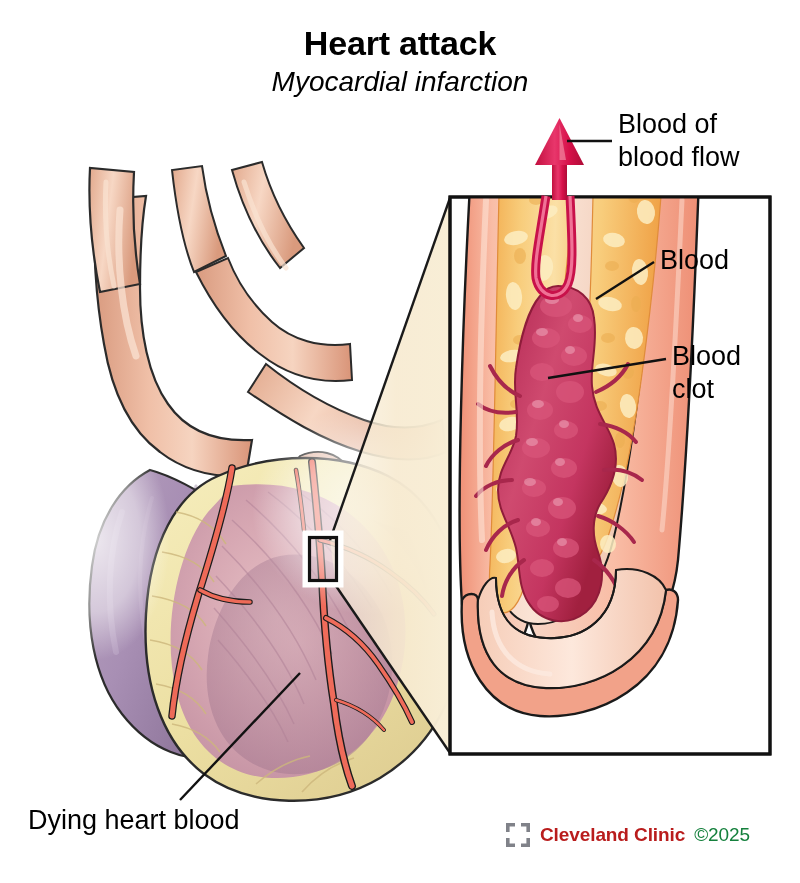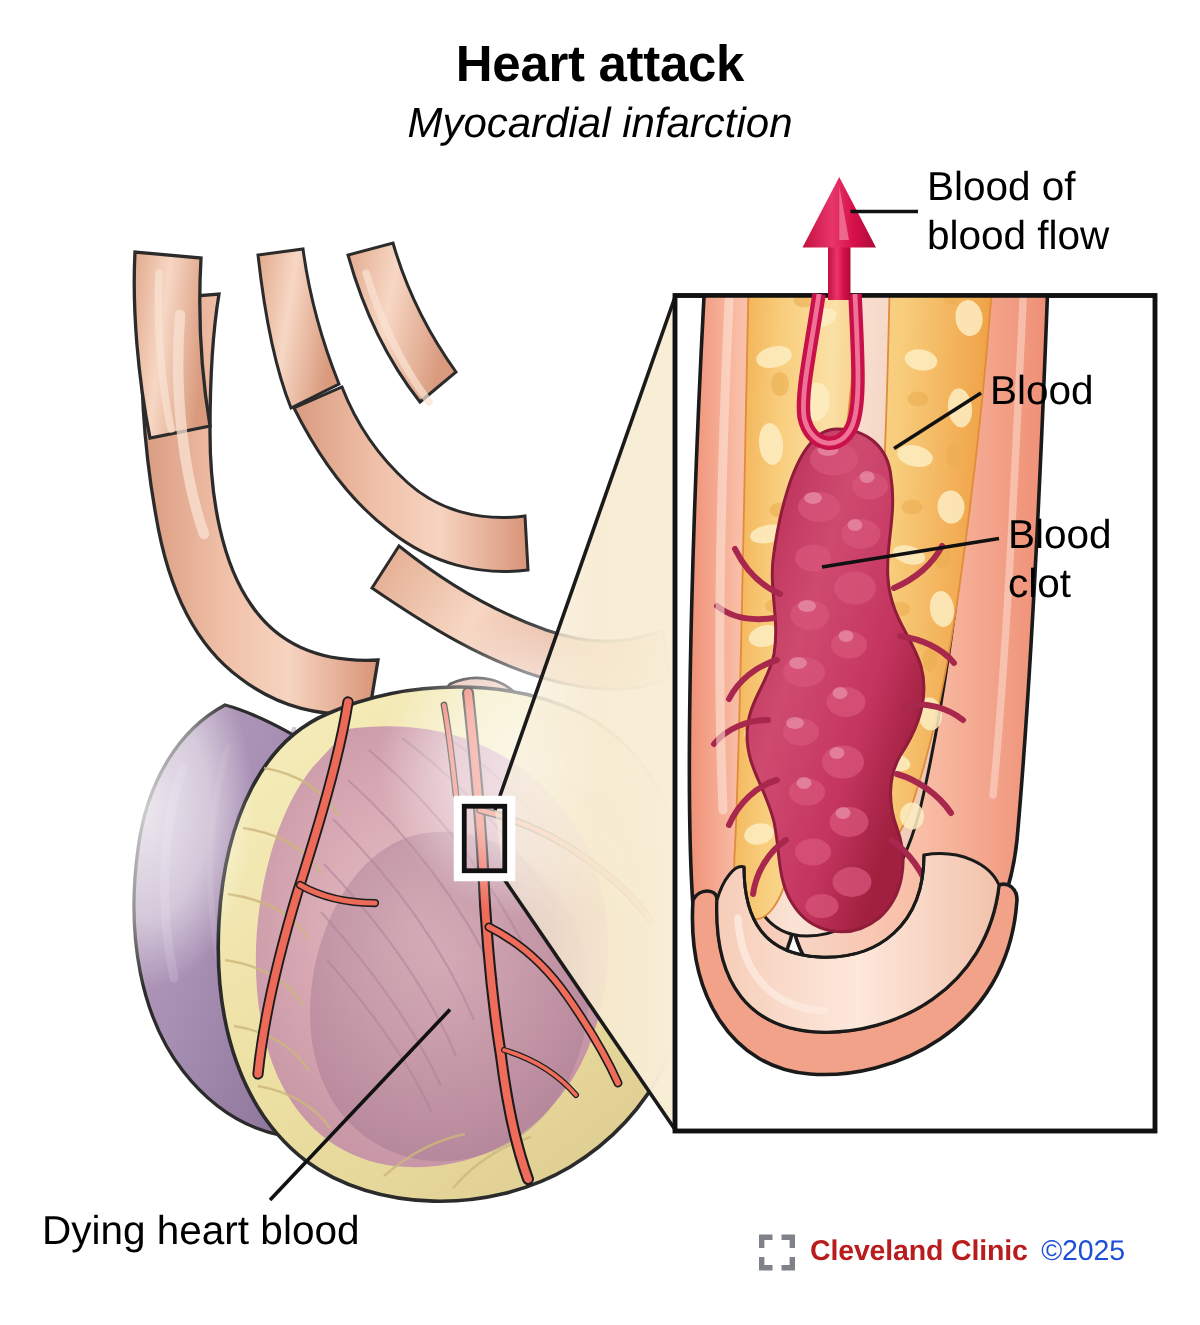--- a/index.html
+++ b/index.html
@@ -32,21 +32,21 @@
   #lbl-dying{left:28px;top:805px;font-size:27px;}
 
   #credit{
     position:absolute;left:505px;top:818px;height:34px;
     display:flex;align-items:center;gap:9px;
   }
   #credit .brand{
     font-size:19px;font-weight:bold;color:#b91c1c;letter-spacing:-0.1px;
   }
   #credit .copy{
-    font-size:19px;color:#1d4ed8;letter-spacing:-0.1px;
+    font-size:19px;color:#15803d;letter-spacing:-0.1px;
   }
   #cc-logo{width:26px;height:26px;display:block;}
 </style>
 </head>
 <body>
 
 <div id="stage">
 
   <svg id="art" width="800" height="883" viewBox="0 0 800 883">
     <defs>

